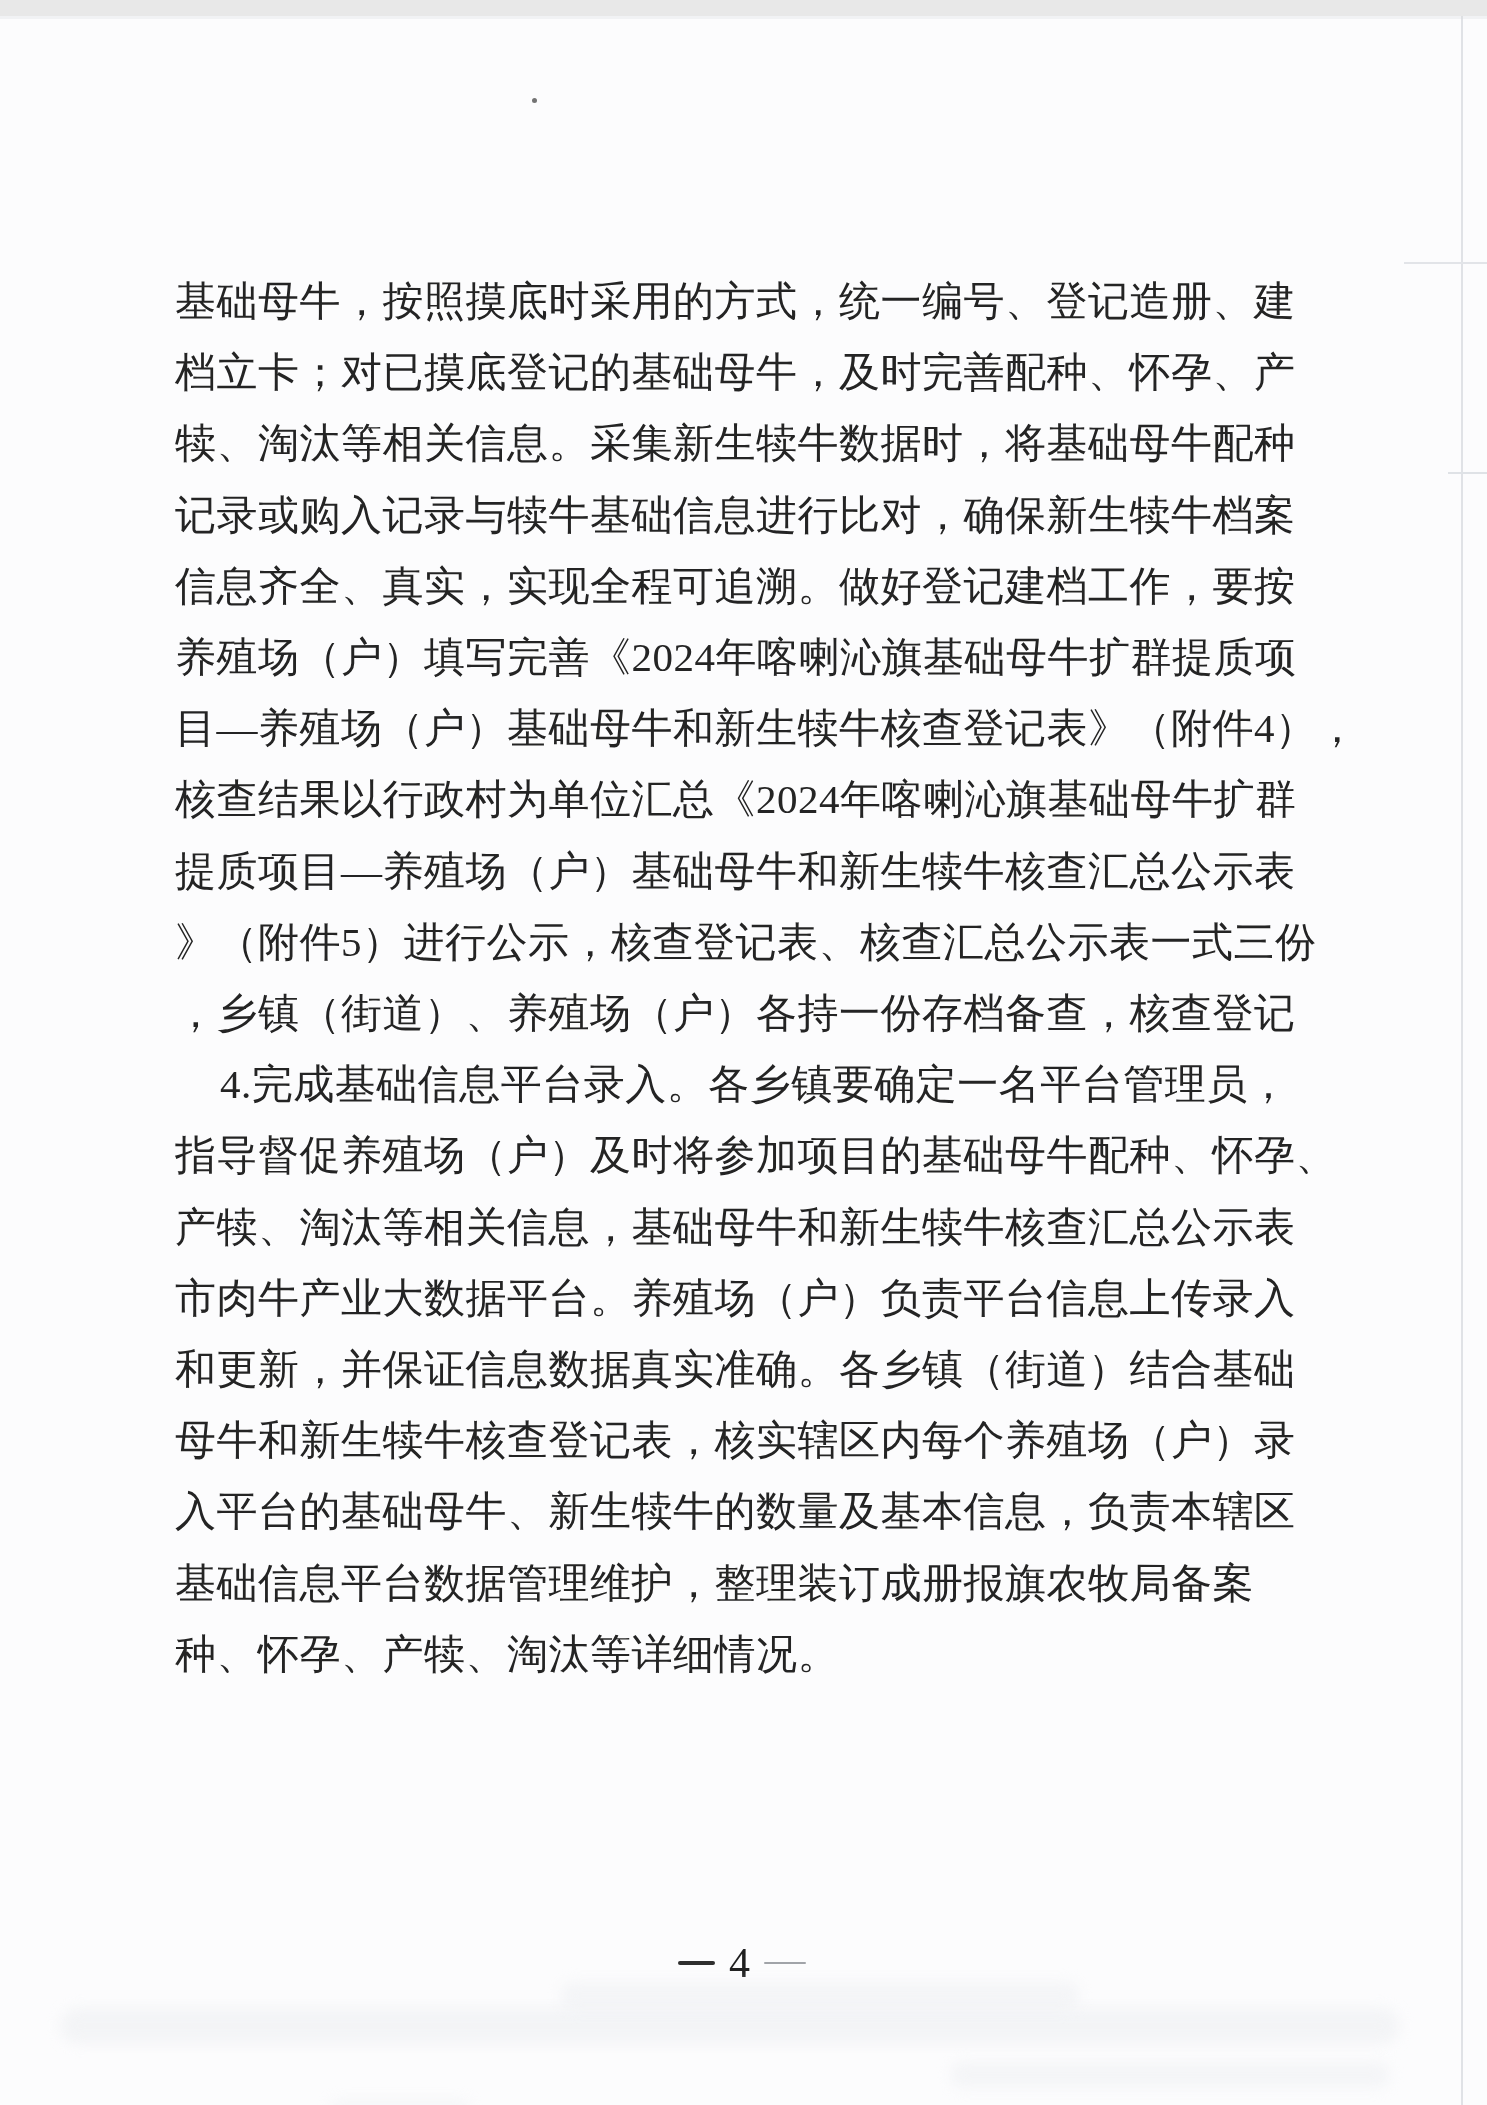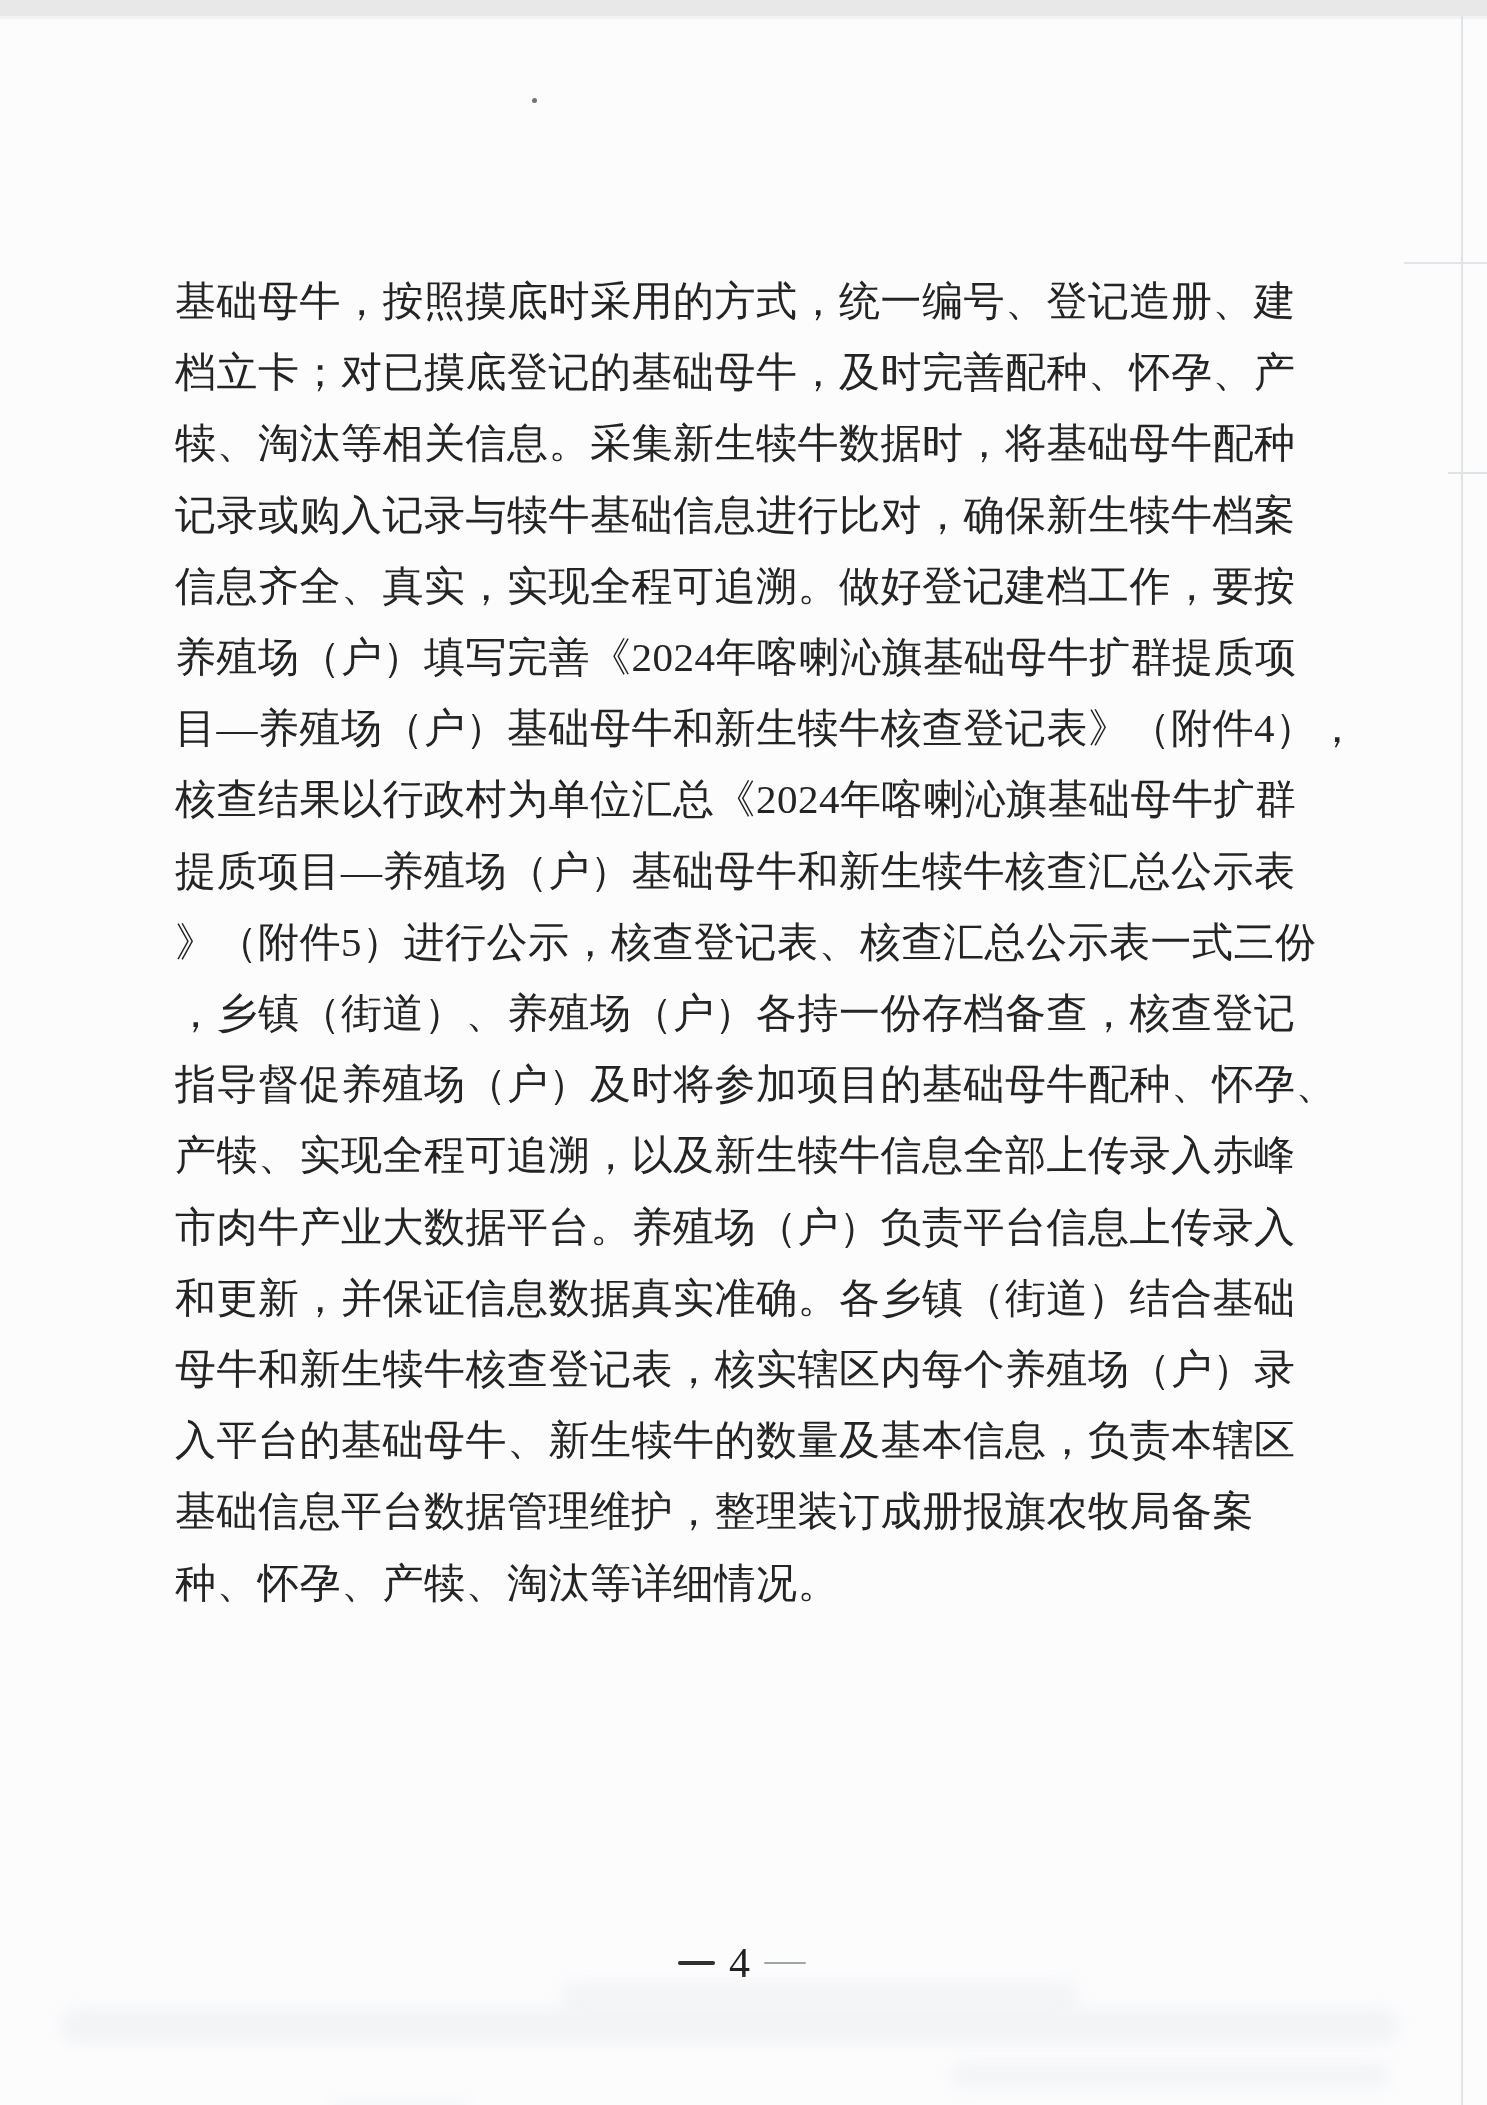--- a/index.html
+++ b/index.html
@@ -65,22 +65,23 @@
       <div class="line">信息齐全、真实，实现全程可追溯。做好登记建档工作，要按</div>
       <div class="line">养殖场（户）填写完善《2024年喀喇沁旗基础母牛扩群提质项</div>
       <div class="line">目—养殖场（户）基础母牛和新生犊牛核查登记表》（附件4），</div>
       <div class="line">核查结果以行政村为单位汇总《2024年喀喇沁旗基础母牛扩群</div>
       <div class="line">提质项目—养殖场（户）基础母牛和新生犊牛核查汇总公示表</div>
       <div class="line">》（附件5）进行公示，核查登记表、核查汇总公示表一式三份</div>
       <div class="line">，乡镇（街道）、养殖场（户）各持一份存档备查，核查登记</div>
     </div>
 
     <div>
+      <div class="line indent">4.完成基础信息平台录入。各乡镇要确定一名平台管理员，</div>
       <div class="line">指导督促养殖场（户）及时将参加项目的基础母牛配种、怀孕、</div>
-      <div class="line">产犊、实现全程可追溯，以及新生犊牛信息全部上传录入赤峰</div>
+      <div class="line">产犊、淘汰等相关信息，基础母牛和新生犊牛核查汇总公示表</div>
       <div class="line">市肉牛产业大数据平台。养殖场（户）负责平台信息上传录入</div>
       <div class="line">和更新，并保证信息数据真实准确。各乡镇（街道）结合基础</div>
       <div class="line">母牛和新生犊牛核查登记表，核实辖区内每个养殖场（户）录</div>
       <div class="line">入平台的基础母牛、新生犊牛的数量及基本信息，负责本辖区</div>
       <div class="line">基础信息平台数据管理维护，整理装订成册报旗农牧局备案</div>
       <div class="line">种、怀孕、产犊、淘汰等详细情况。</div>
     </div>
   </div>
 
   <div class="footer">

